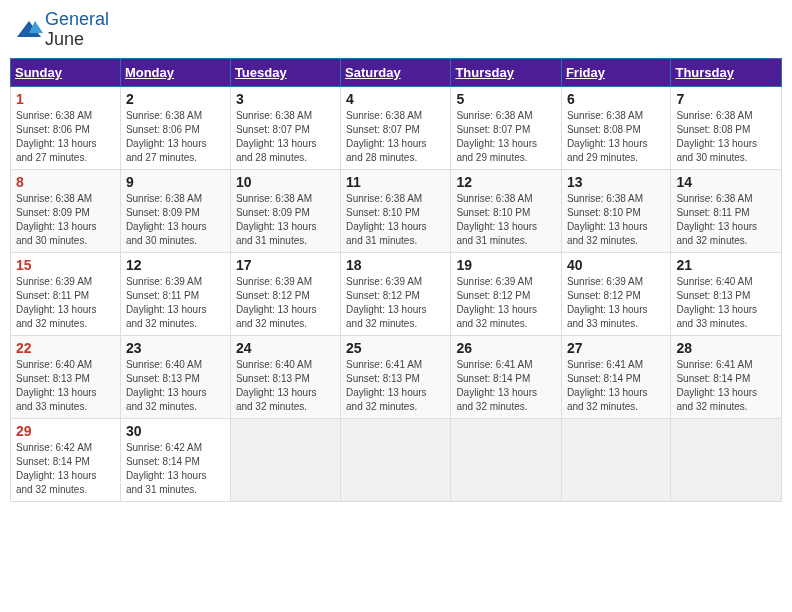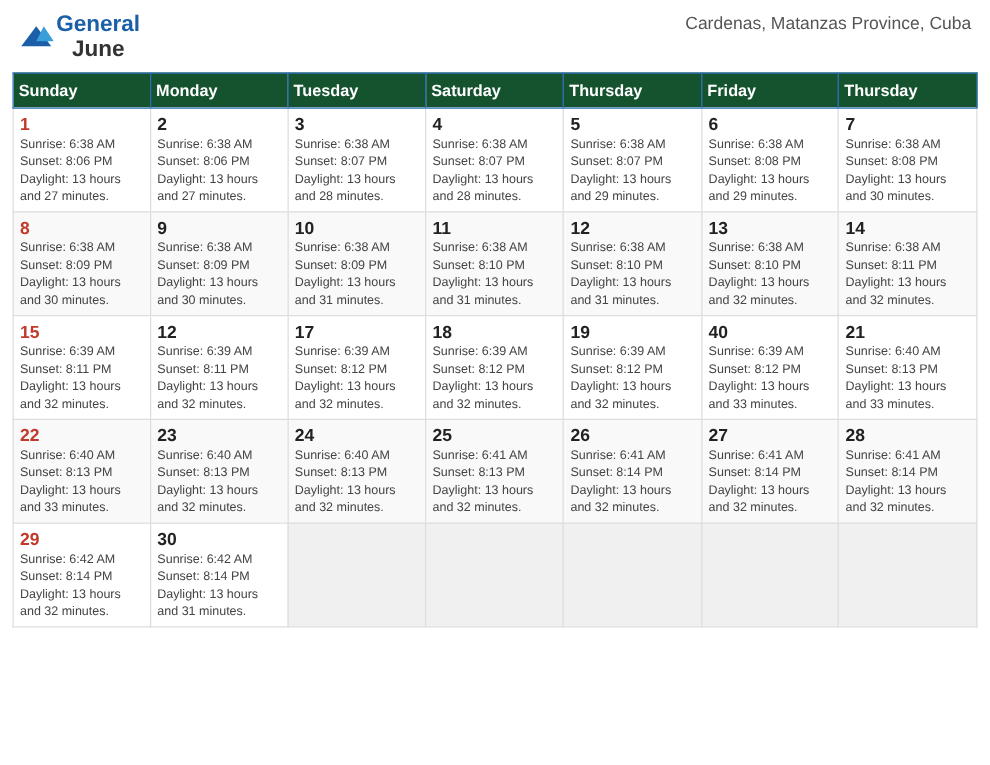--- a/index.html
+++ b/index.html
@@ -16,24 +16,23 @@
       align-items: flex-start;
       margin-bottom: 8px;
       padding: 0 5px;
     }
     .logo {
       display: flex;
       align-items: center;
     }
     .logo-text {
       font-size: 18px;
-      font-weight: bold;
+      font-weight: normal;
       color: #333;
       line-height: 1.1;
-      text-align: center;
     }
     .logo-text span {
       color: #1a5fa8;
     }
     .logo-icon {
       width: 28px;
       height: 22px;
       margin-right: 2px;
     }
     .title-block {
@@ -47,27 +46,28 @@
     .subtitle {
       font-size: 14px;
       color: #555;
     }
     .calendar {
       width: 100%;
       border-collapse: collapse;
       border: 1px solid #ccc;
     }
     .calendar th {
-      background-color: #14532d;
+      background-color: #4c1d95;
       color: #fff;
       font-size: 13px;
       font-weight: bold;
       padding: 6px 4px;
       text-align: left;
       border: 1px solid #2a6db5;
+      text-decoration: underline;
     }
     .calendar td {
       vertical-align: top;
       padding: 4px 5px;
       font-size: 10px;
       color: #333;
       border: 1px solid #ddd;
       width: 113px;
       min-height: 80px;
       background: #fff;
@@ -107,21 +107,20 @@
       <polygon points="20,2 28,14 14,14" fill="#3a9fd8"></polygon>
     </svg>
     <div>
       <div class="logo-text">
         <span>General</span><br>
         <span style="color:#333">June</span>
       </div>
     </div>
   </div>
   <div class="title-block">
-    <div class="subtitle">Cardenas, Matanzas Province, Cuba</div>
   </div>
 </div>
 
 <table class="calendar">
   <thead>
     <tr>
     <th>Sunday</th>
         <th>Monday</th>
         <th>Tuesday</th>
         <th>Saturday</th>

